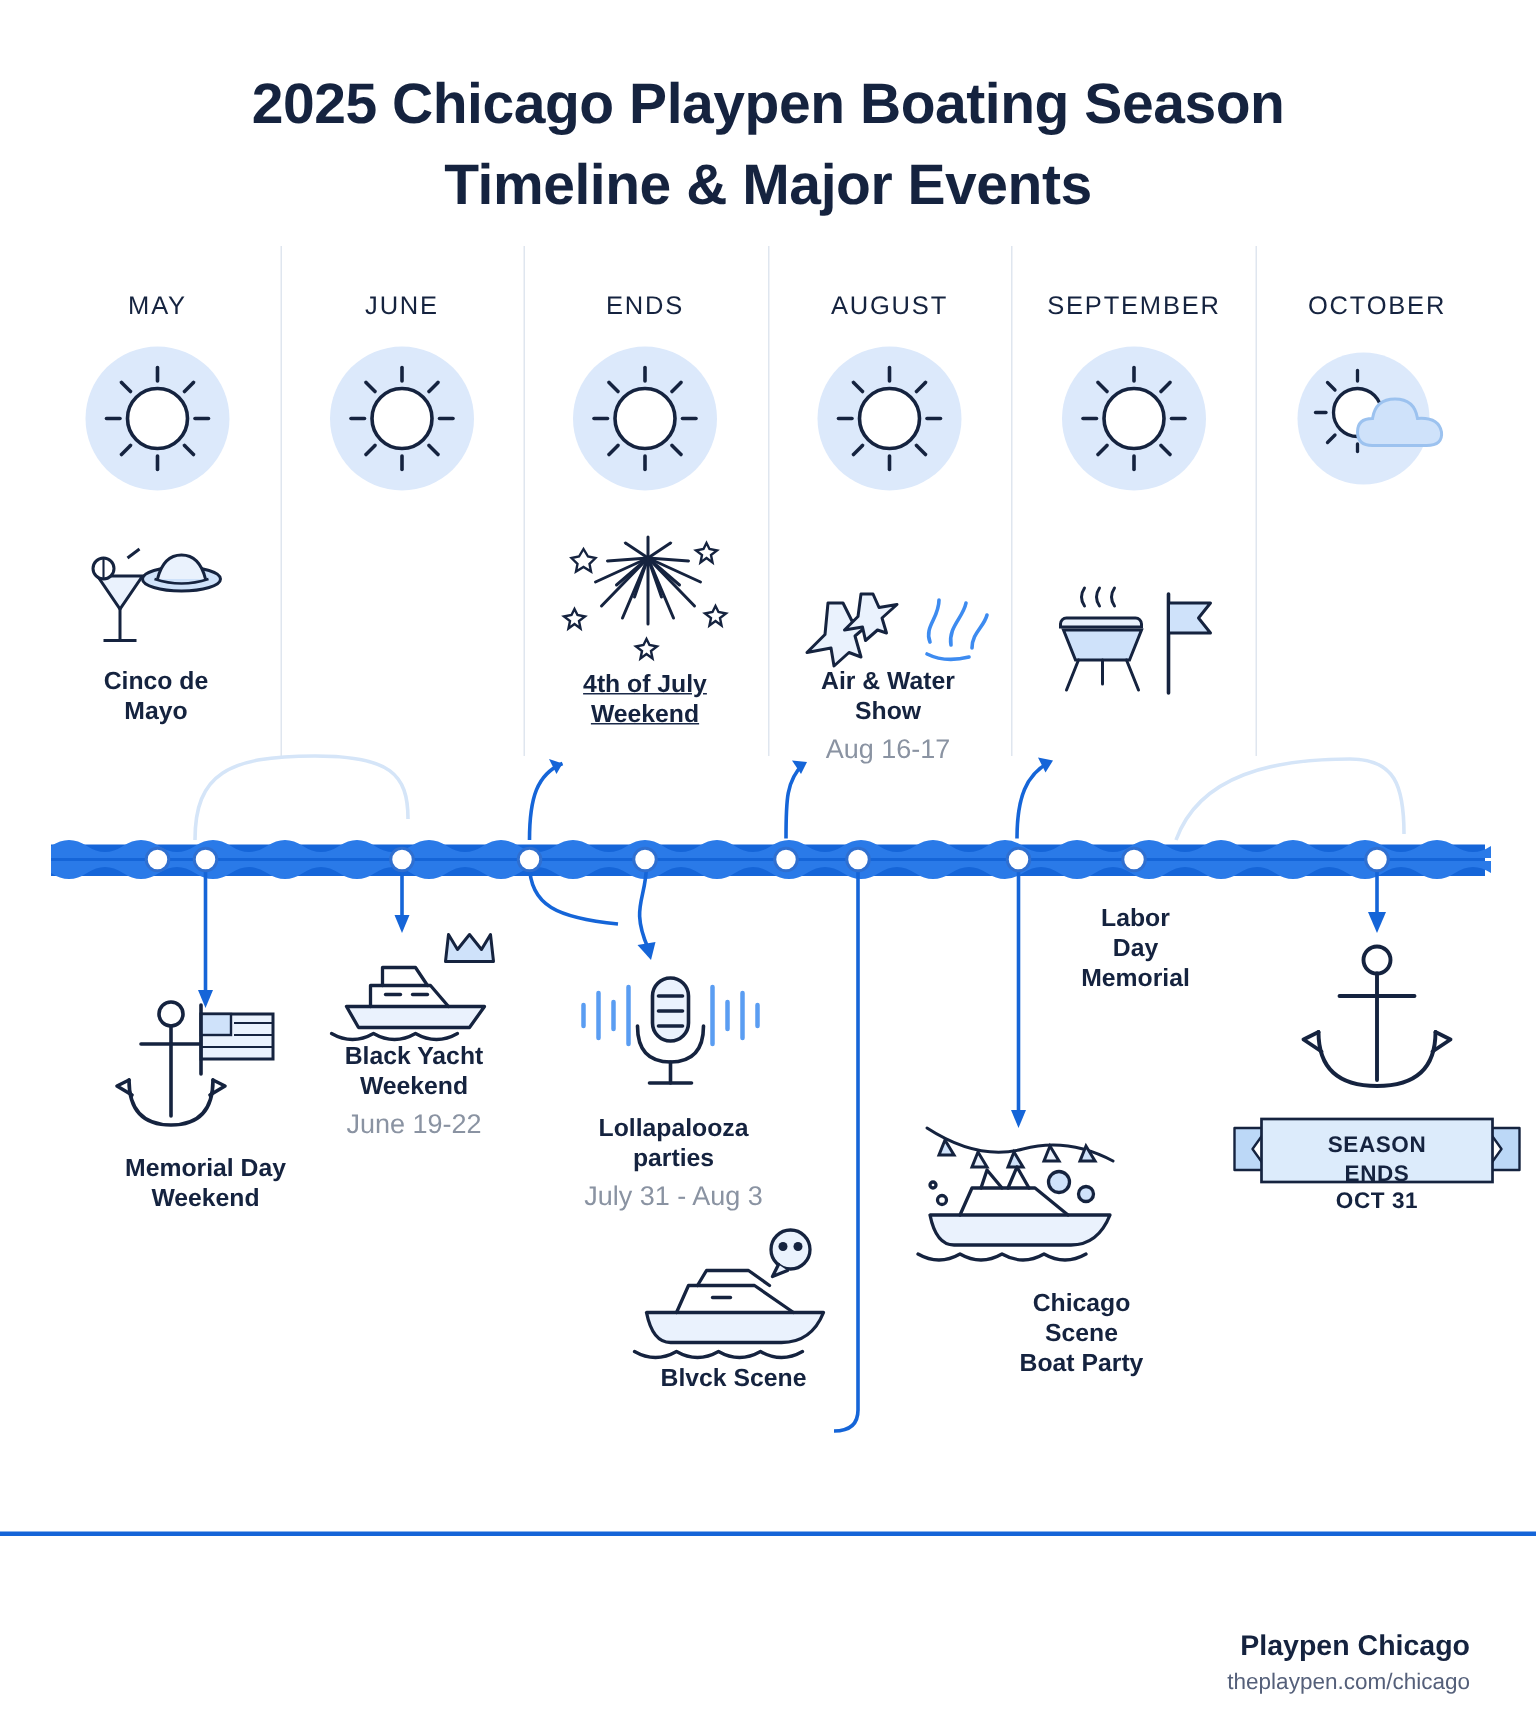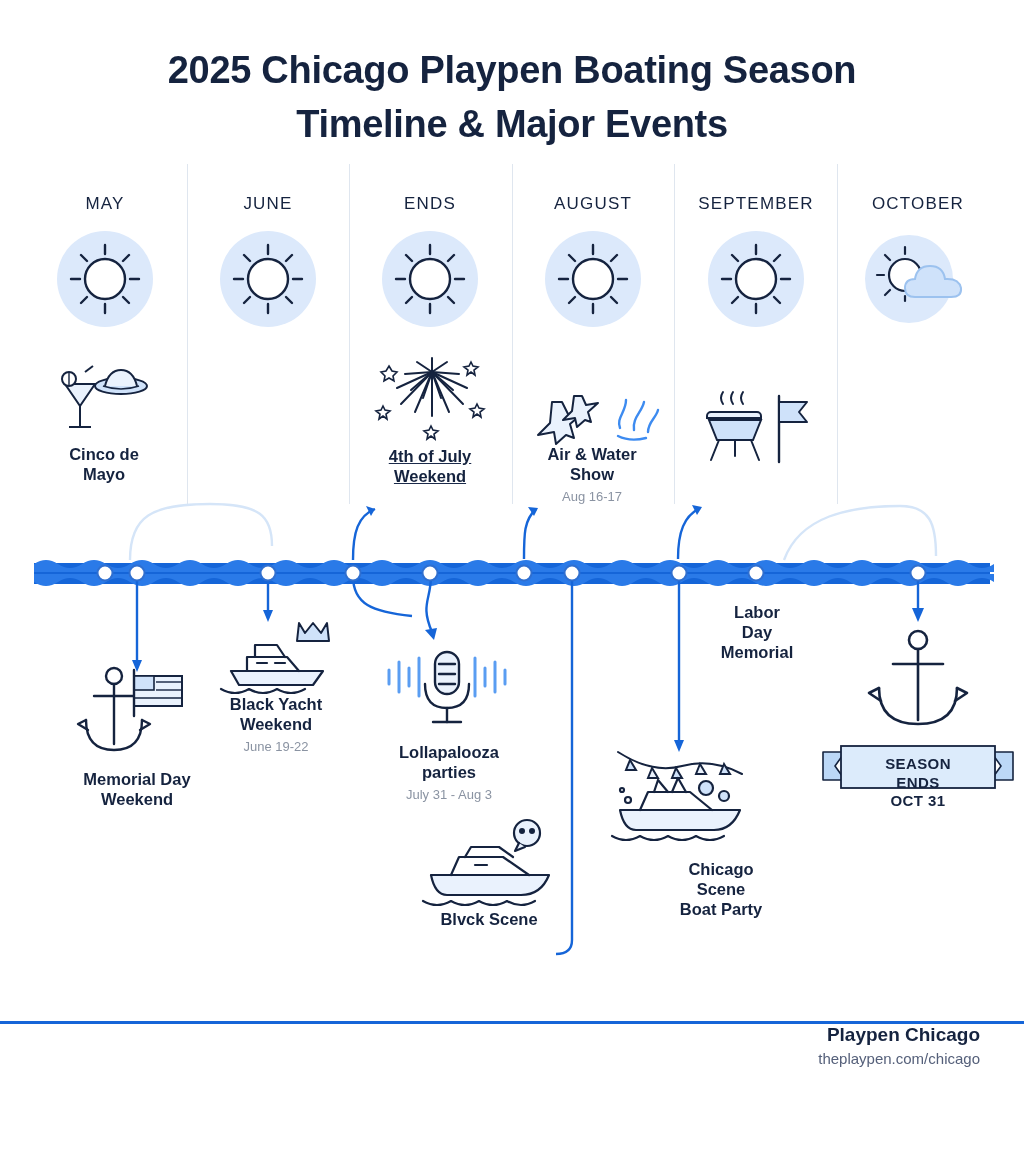--- a/index.html
+++ b/index.html
@@ -85,21 +85,21 @@
     transform: translateX(-50%);
     line-height: 1.22;
   }
   .event-label .name {
     font-size: 16.5px;
     font-weight: bold;
     color: #15233f;
     white-space: pre-line;
   }
   .event-label .date {
-    font-size: 13px;
+    font-size: 18px;
     color: #8a93a2;
     margin-top: 5px;
   }
 
   .icon-holder {
     position: absolute;
     transform: translateX(-50%);
   }
 
   
@@ -123,21 +123,21 @@
     top: 1021px;
     height: 3px;
     background: #1565d8;
   }
   .footer {
     position: absolute;
     left: 0; right: 0;
     top: 1024px;
     height: 106px;
     display: flex;
-    align-items: flex-start;
+    align-items: flex-end;
     justify-content: flex-end;
     padding-right: 28px;
     box-sizing: border-box;
   }
   .footer-text { text-align: right; margin-right: 16px; }
   .footer-text .brand {
     font-size: 19px;
     font-weight: bold;
     color: #15233f;
   }

